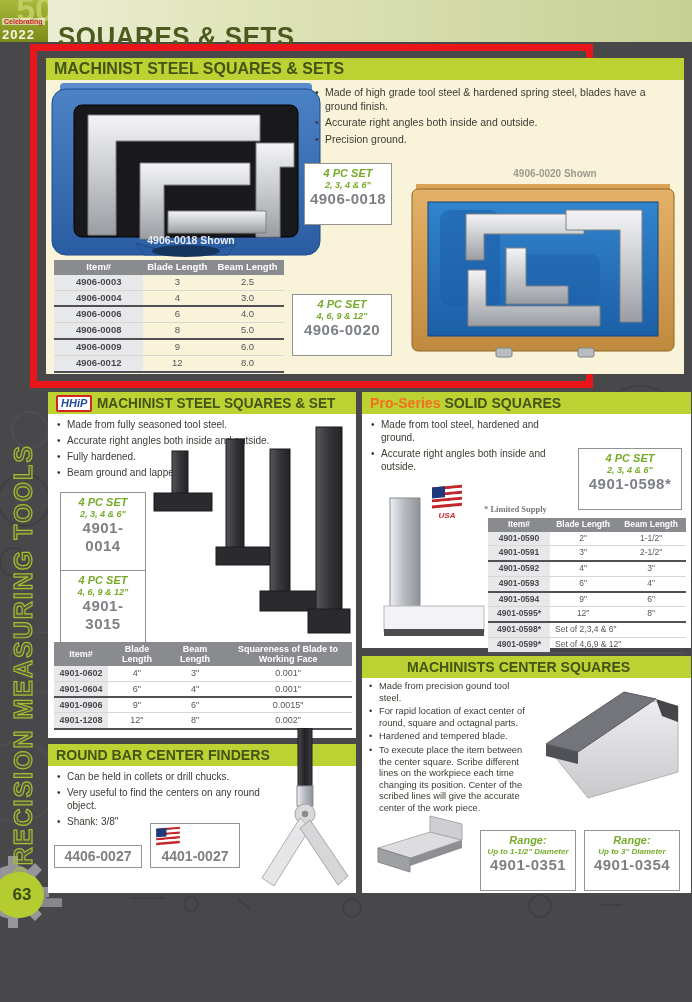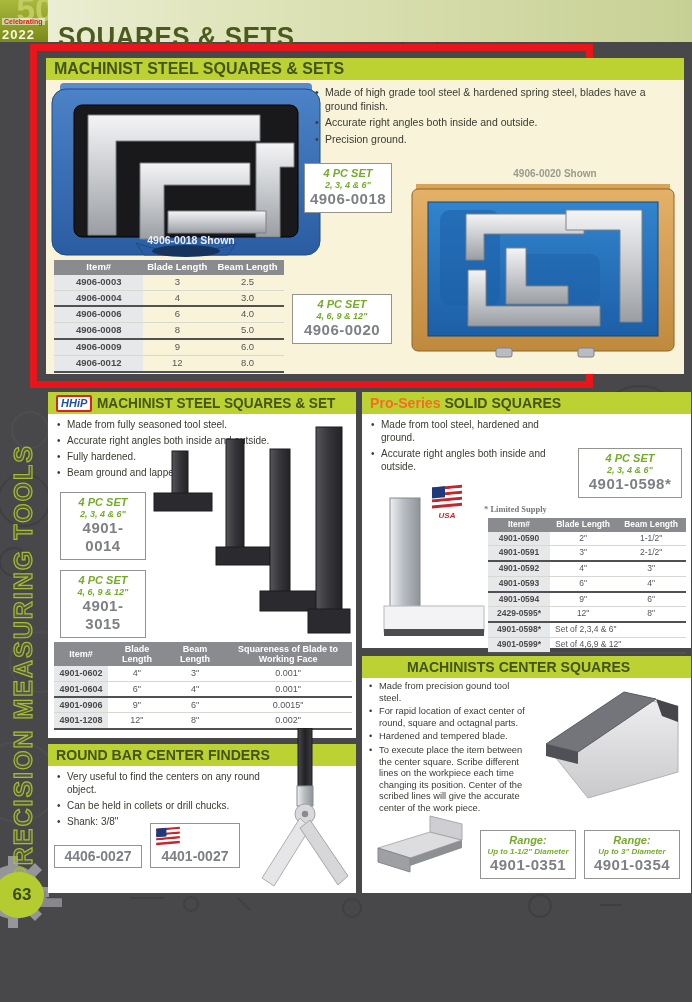--- a/index.html
+++ b/index.html
@@ -38,21 +38,21 @@
   
   .sec-header{background:#bcd232;color:#445417;font-weight:bold;height:22px;line-height:22px;
               padding:0 8px;white-space:nowrap;overflow:hidden;}
   .sec-header .hdr-txt{display:inline-block;transform:scaleX(.94);transform-origin:left center;}
   .panel{position:absolute;background:#fff;z-index:2;}
   ul.bullets{list-style:none;margin:0;padding:0;color:#3b3b33;}
   ul.bullets li{position:relative;padding-left:11px;margin-bottom:3px;line-height:1.3;}
   ul.bullets li::before{content:"•";position:absolute;left:1px;top:0;}
 
   .set-box{position:absolute;background:#fff;border:1px solid #93948f;text-align:center;
-           padding:3px 4px 4px;box-sizing:border-box;}
+           padding:3px 4px 16px;box-sizing:border-box;}
   .set-box .l1{display:block;color:#76ab2a;font-weight:bold;font-style:italic;font-size:11px;line-height:1.15;}
   .set-box .l2{display:block;color:#76ab2a;font-weight:bold;font-style:italic;font-size:9px;line-height:1.2;}
   .set-box .itm{display:block;color:#7d8084;font-weight:bold;font-size:15px;letter-spacing:.5px;line-height:1.2;}
   .set-box .l2.sm{font-size:8px;}
 
   table.cat{border-collapse:collapse;color:#55565a;}
   table.cat th{background:#8a8b8f;color:#fff;font-weight:bold;padding:2px 3px;line-height:1.12;
                text-align:center;vertical-align:middle;}
   table.cat td{padding:2px 3px;text-align:center;border-bottom:1px solid #d8d8d2;line-height:1.15;}
   table.cat td.c-item{background:#e7e8e9;font-weight:bold;color:#4a4a4d;}
@@ -457,43 +457,43 @@
             <td class="c-item">4901-0593</td>
             <td>6"</td>
             <td>4"</td>
           </tr>
           <tr>
             <td class="c-item">4901-0594</td>
             <td>9"</td>
             <td>6"</td>
           </tr>
           <tr class="grp">
-            <td class="c-item">2429-0595*</td>
+            <td class="c-item">4901-0595*</td>
             <td>12"</td>
             <td>8"</td>
           </tr>
           <tr>
             <td class="c-item">4901-0598*</td>
             <td colspan="2" class="span-left">Set of 2,3,4 &amp; 6"</td>
           </tr>
           <tr class="grp">
             <td class="c-item">4901-0599*</td>
             <td colspan="2" class="span-left">Set of 4,6,9 &amp; 12"</td>
           </tr>
         </tbody>
       </table>
   </section>
 
   <section id="roundbar" class="panel">
     <div class="sec-header">
       <span class="hdr-txt">ROUND BAR CENTER FINDERS</span>
     </div>
     <ul class="bullets">
+        <li>Can be held in collets or drill chucks.</li>
         <li>Very useful to find the centers on any round object.</li>
-        <li>Can be held in collets or drill chucks.</li>
         <li>Shank: 3/8"</li>
       </ul>
 
     <div class="item-box ib1">
       <span>4406-0027</span>
     </div>
     <div class="item-box ib2">
       <svg width="34" height="22" viewBox="0 0 42 28">
         <g transform="skewY(-5)">
           <rect x="6" y="4" width="30" height="3" fill="#c3272b"></rect>

